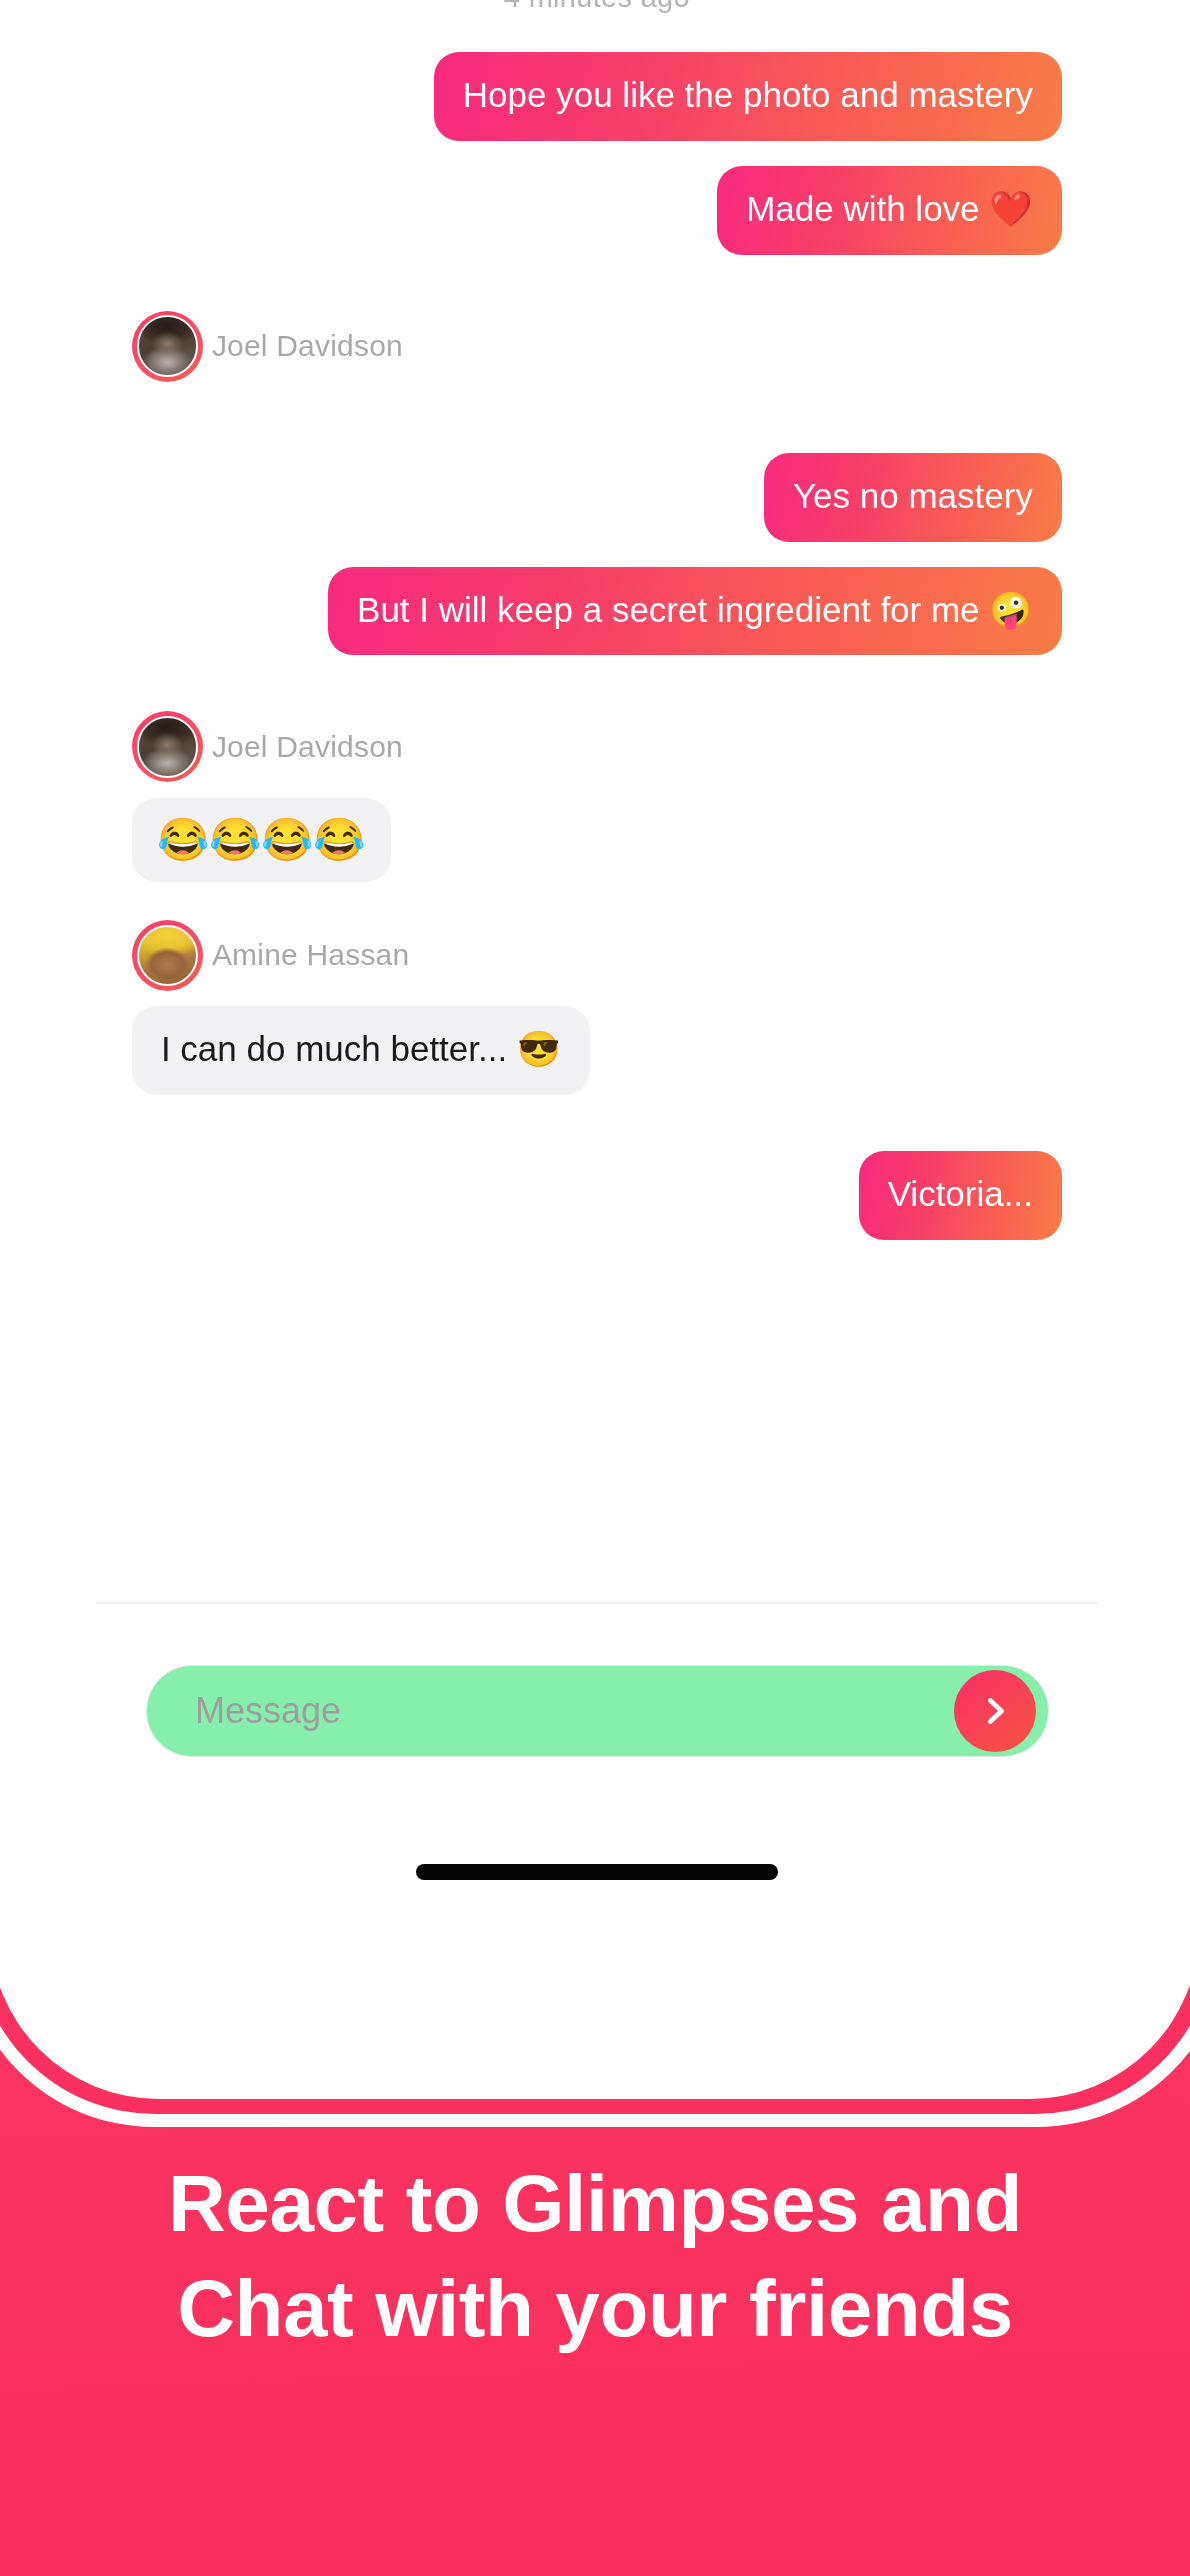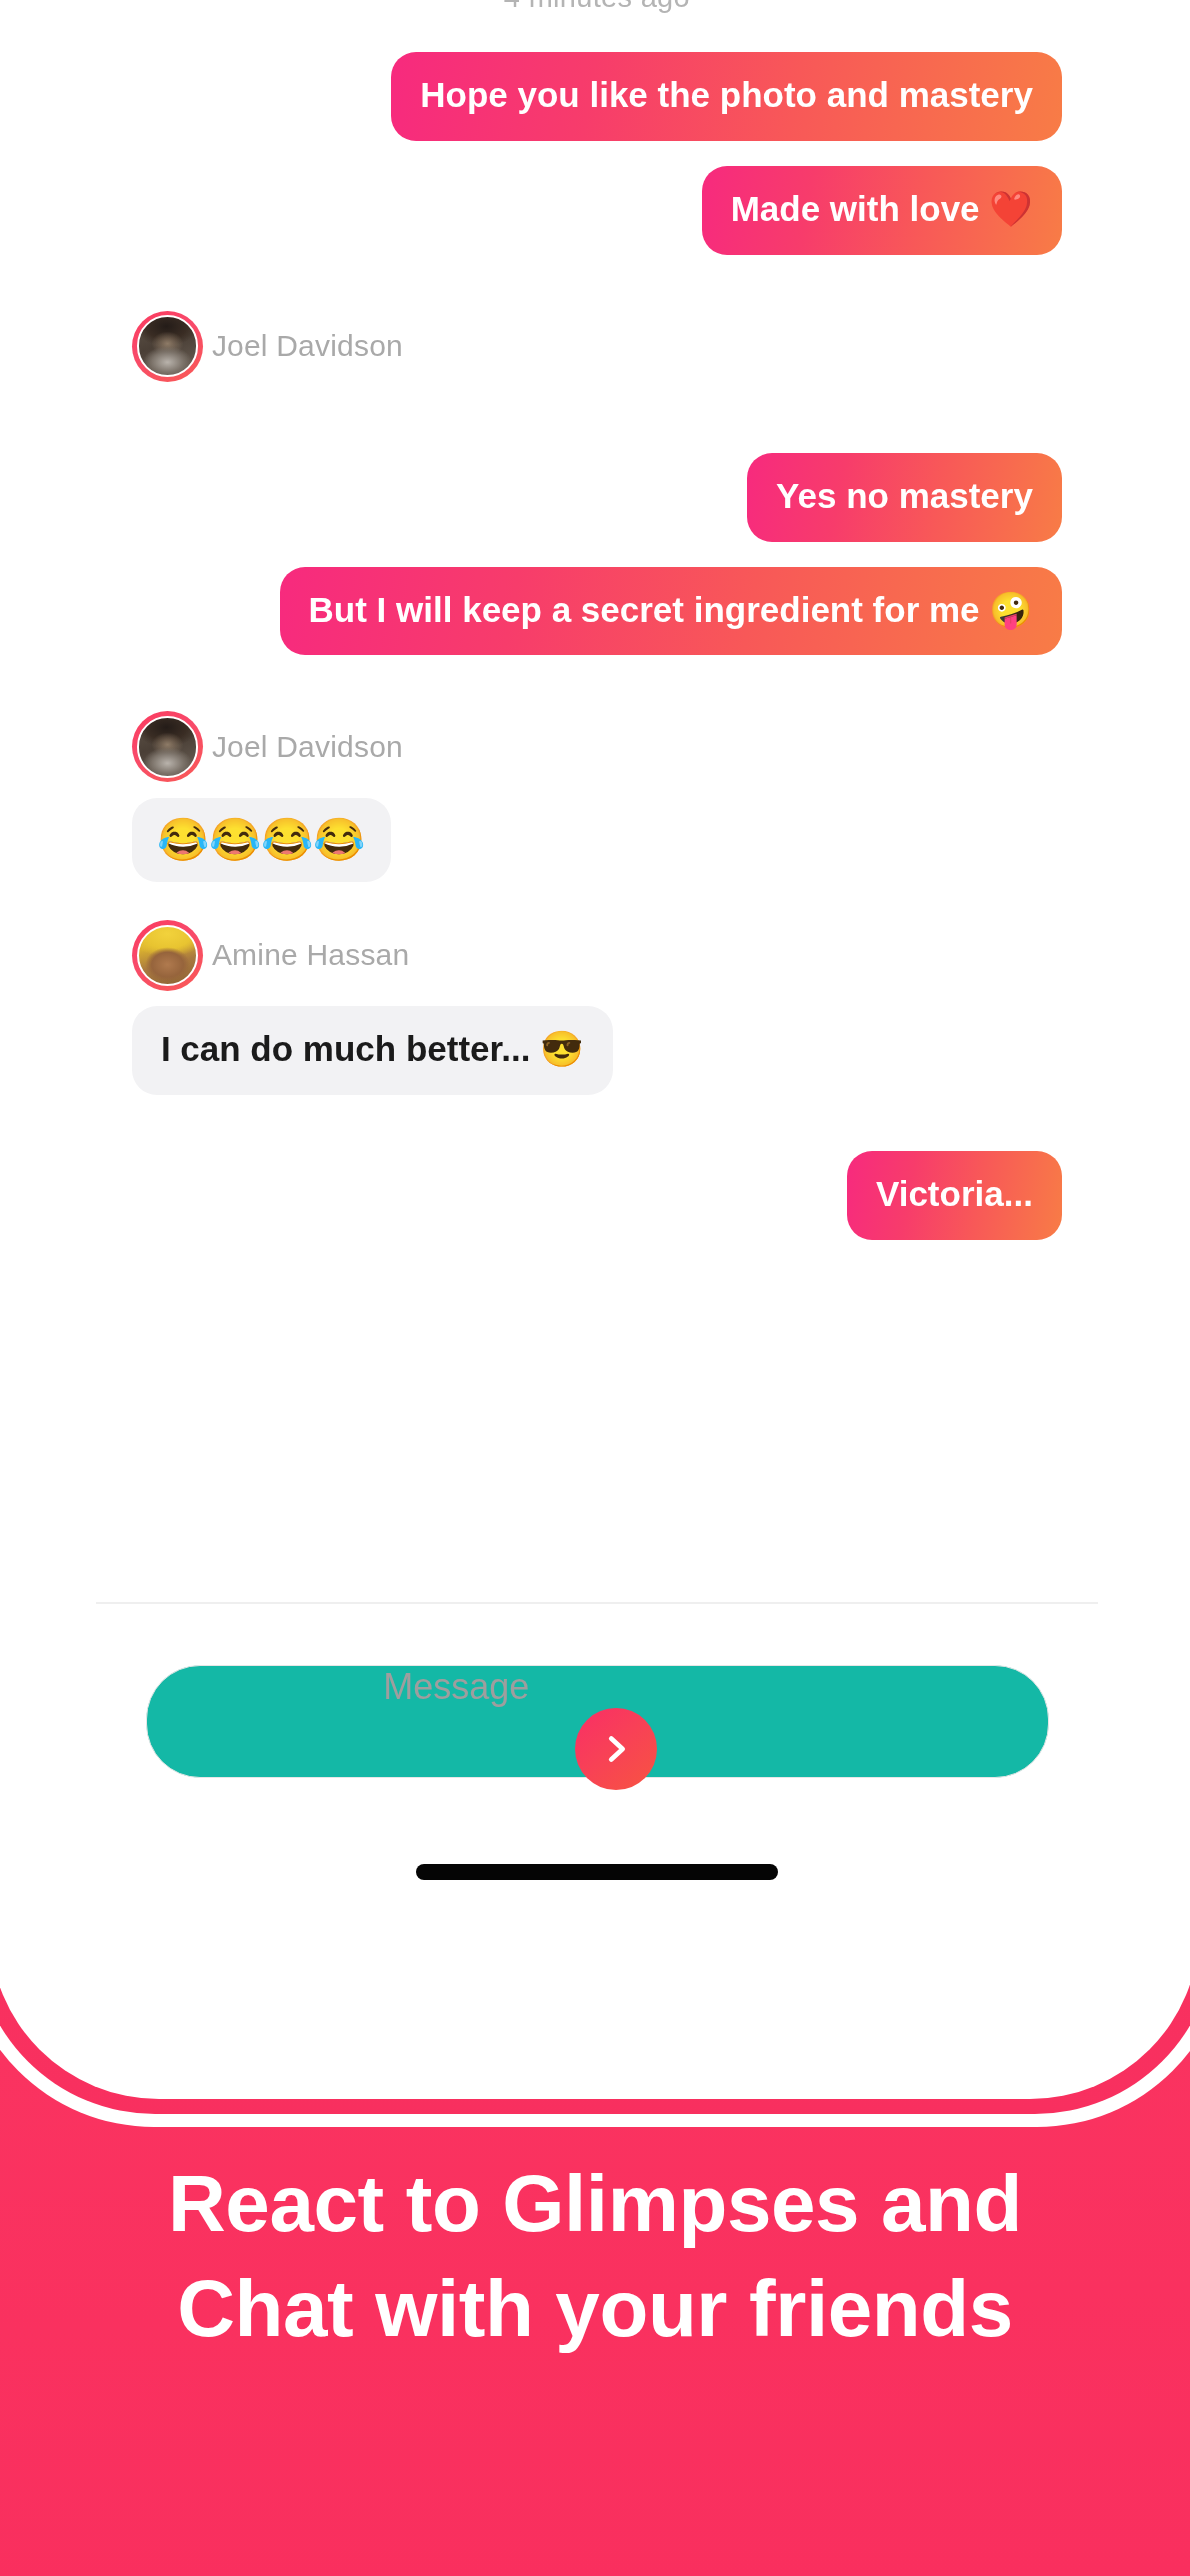--- a/index.html
+++ b/index.html
@@ -115,21 +115,20 @@
   .msg-row.out { justify-content: flex-end; }
   .msg-row.in  { justify-content: flex-start; }
 
   .bubble {
     max-width: 795px;
     border-radius: 25px;
     padding: 21px 29px 23px 29px;
     font-size: 35px;
     line-height: 1.28;
     word-wrap: break-word;
-    font-weight: bold;
   }
 
   .bubble.out {
     color: #FFFFFF;
     background: linear-gradient(100deg, #F72A7E 0%, #F73C6B 30%, #F85858 60%, #F87C46 100%);
   }
   .bubble.in {
     color: #1B1B1B;
     background: #F2F2F4;
   }
@@ -201,28 +200,27 @@
     top: 1705px;
     width: 1002px;
     height: 1.9px;
     background: #EFEFEF;
   }
   #input-bar {
     position: absolute;
     left: 144px;
     top: 1768px;
     width: 903px;
-    height: 113px;
+    height: 92px;
     border: 1.9px solid #E6E6E6;
     border-radius: 54px;
     display: flex;
     align-items: center;
     padding: 0 11.5px 0 48px;
-    background: #14b8a6;
-    flex-direction: column;
+    background: #86efac;
   }
   #message-input {
     flex: 1;
     border: none;
     outline: none;
     font-family: "Liberation Sans", sans-serif;
     font-size: 36px;
     color: #1B1B1B;
     background: transparent;
   }

